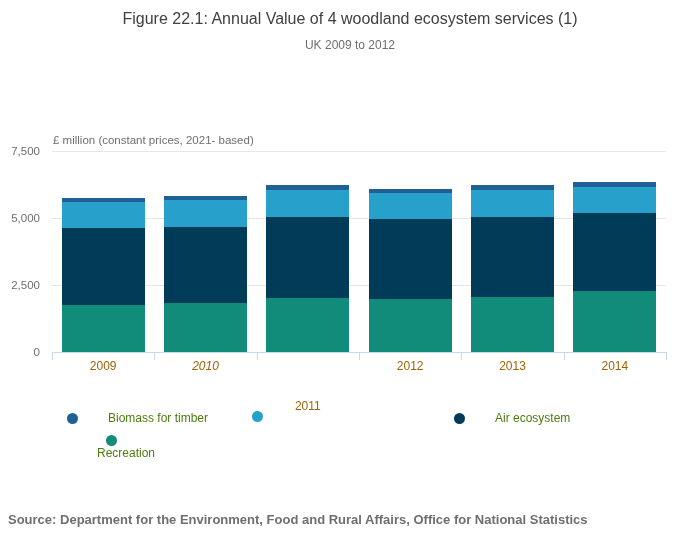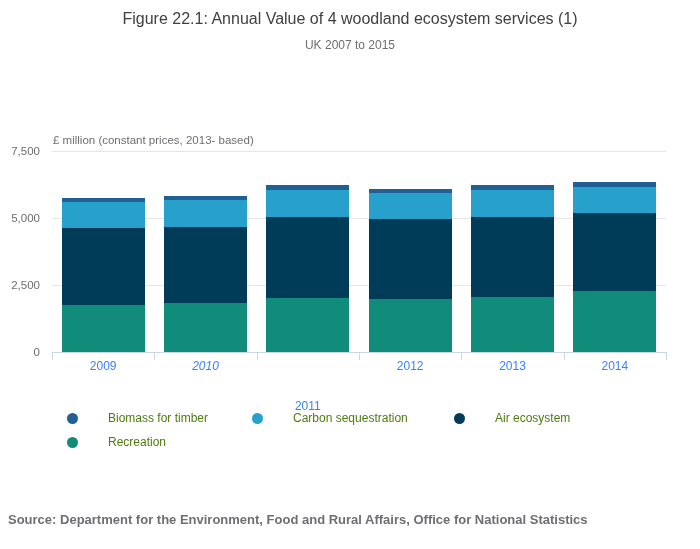--- a/index.html
+++ b/index.html
@@ -34,21 +34,21 @@
     position: absolute; top: 352px; width: 1px; height: 8px;
     background: #c9d7e4;
   }
   .y-tick-label {
     position: absolute; right: 660px; width: 100px;
     text-align: right; font-size: 11.5px; color: #6d6e71;
     transform: translateY(-50%);
   }
   .x-tick-label {
     position: absolute; top: 359px; width: 80px;
-    text-align: center; font-size: 12px; color: #3b82f6;
+    text-align: center; font-size: 12px; color: #a16207;
     transform: translateX(-50%);
   }
   .bar {
     position: absolute;
     display: flex; flex-direction: column-reverse;
   }
   .bar-segment { width: 100%; }
   .legend-item {
     position: absolute; display: flex; align-items: center;
   }
@@ -61,23 +61,23 @@
   }
   .source-line {
     position: absolute; left: 8px; top: 512px; width: 690px;
     font-size: 13px; font-weight: bold; color: #6e6f72;
   }
 </style>
 </head>
 <body>
 
 <div class="chart-title">Figure 22.1: Annual Value of 4 woodland ecosystem services (1)</div>
-<div class="chart-subtitle">UK 2007 to 2015</div>
+<div class="chart-subtitle">UK 2009 to 2012</div>
 
-<div class="y-axis-title">£ million (constant prices, 2013- based)</div>
+<div class="y-axis-title">£ million (constant prices, 2021- based)</div>
 
 <div id="plot-area"></div>
 
 <div id="legend"></div>
 
 <div class="source-line">Source: Department for the Environment, Food and Rural Affairs, Office for National Statistics</div>
 
 <div class="gridline" style="top: 285px;"></div>
 <div class="gridline" style="top: 218px;"></div>
 <div class="gridline" style="top: 151px;"></div>
@@ -134,22 +134,21 @@
 <div class="x-tick" style="left: 359px;"></div>
 <div class="x-tick" style="left: 461.333px;"></div>
 <div class="x-tick" style="left: 563.667px;"></div>
 <div class="x-tick" style="left: 666px;"></div>
 <div class="legend-item" style="left: 67px; top: 411px;">
     <span class="legend-dot" style="background: rgb(32, 96, 149);"></span>
     <span class="legend-label">Biomass for timber</span>
   </div>
 <div class="legend-item" style="left: 252px; top: 411px;">
     <span class="legend-dot" style="background: rgb(39, 160, 204);"></span>
-    <span class="legend-label">Carbon sequestration</span>
   </div>
 <div class="legend-item" style="left: 454px; top: 411px;">
     <span class="legend-dot" style="background: rgb(0, 60, 87);"></span>
     <span class="legend-label">Air ecosystem</span>
   </div>
-<div class="legend-item" style="left: 67px; top: 435px;">
+<div class="legend-item" style="left: 67px; top: 435px; flex-direction: column;">
     <span class="legend-dot" style="background: rgb(17, 140, 123);"></span>
     <span class="legend-label">Recreation</span>
   </div>
 
 </body></html>

